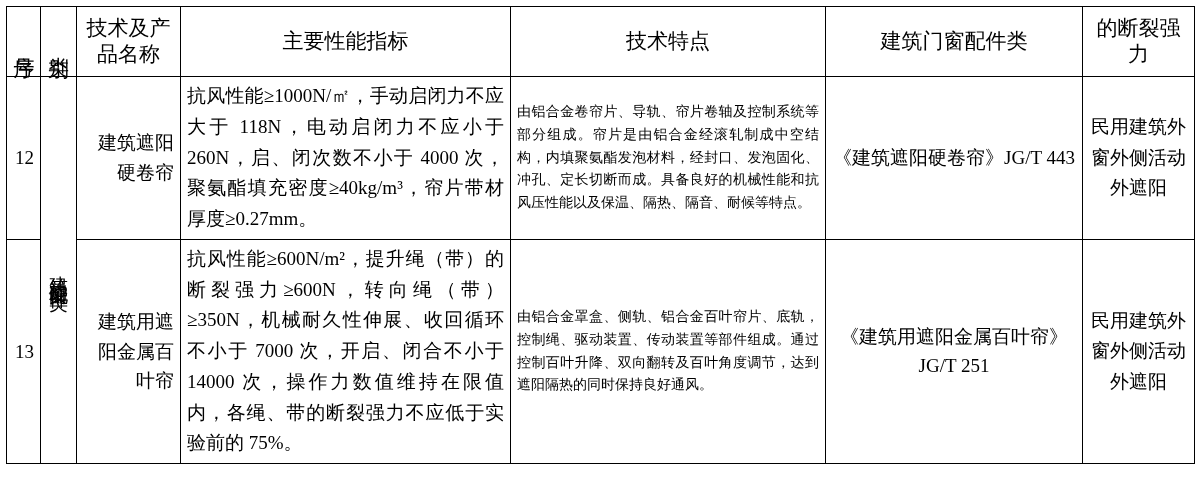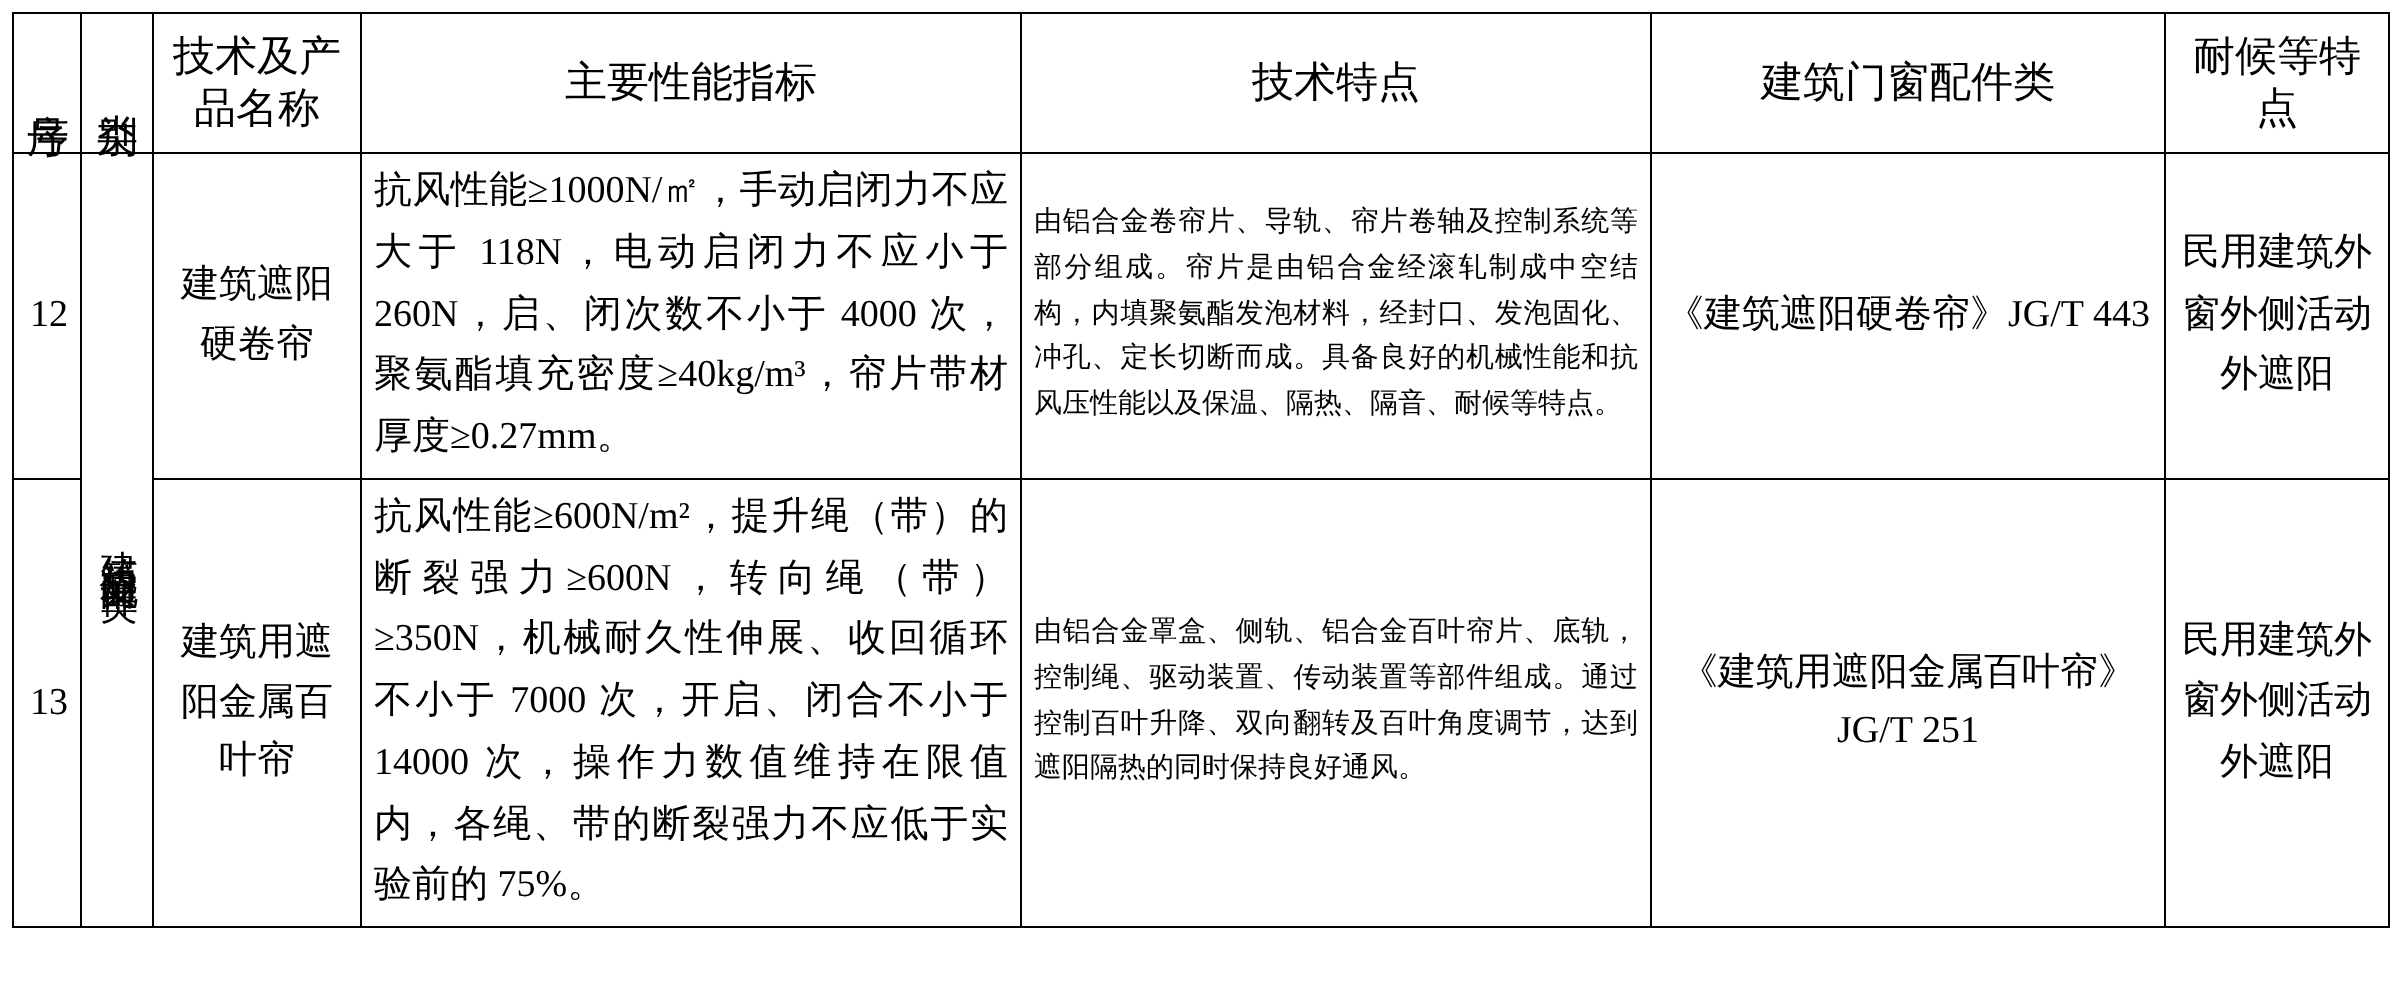--- a/index.html
+++ b/index.html
@@ -70,21 +70,21 @@
     font-size: 19px;
     padding: 2px;
   }
   td.cell-cat .vert {
     font-size: 19px;
     letter-spacing: 3px;
   }
   td.cell-name {
     font-size: 19px;
     line-height: 1.55;
-    text-align: center;
+    text-align: right;
     padding-left: 6px;
     padding-right: 4px;
   }
   td.cell-perf {
     font-size: 19px;
     line-height: 1.62;
     text-align: justify;
     text-align-last: left;
     text-justify: inter-ideograph;
     padding: 6px 10px;
@@ -139,21 +139,21 @@
         <th>
           <span>主要性能指标</span>
         </th>
         <th>
           <span>技术特点</span>
         </th>
         <th>
           <span>建筑门窗配件类</span>
         </th>
         <th>
-          <span>耐候等特点</span>
+          <span>的断裂强力</span>
         </th>
       </tr>
     </thead>
     <tbody>
       <tr>
         <td class="cell-seq">12</td>
         <td class="cell-cat" rowspan="2">
           <span class="vert">建筑门窗配件类</span>
         </td>
         <td class="cell-name">建筑遮阳硬卷帘</td>

